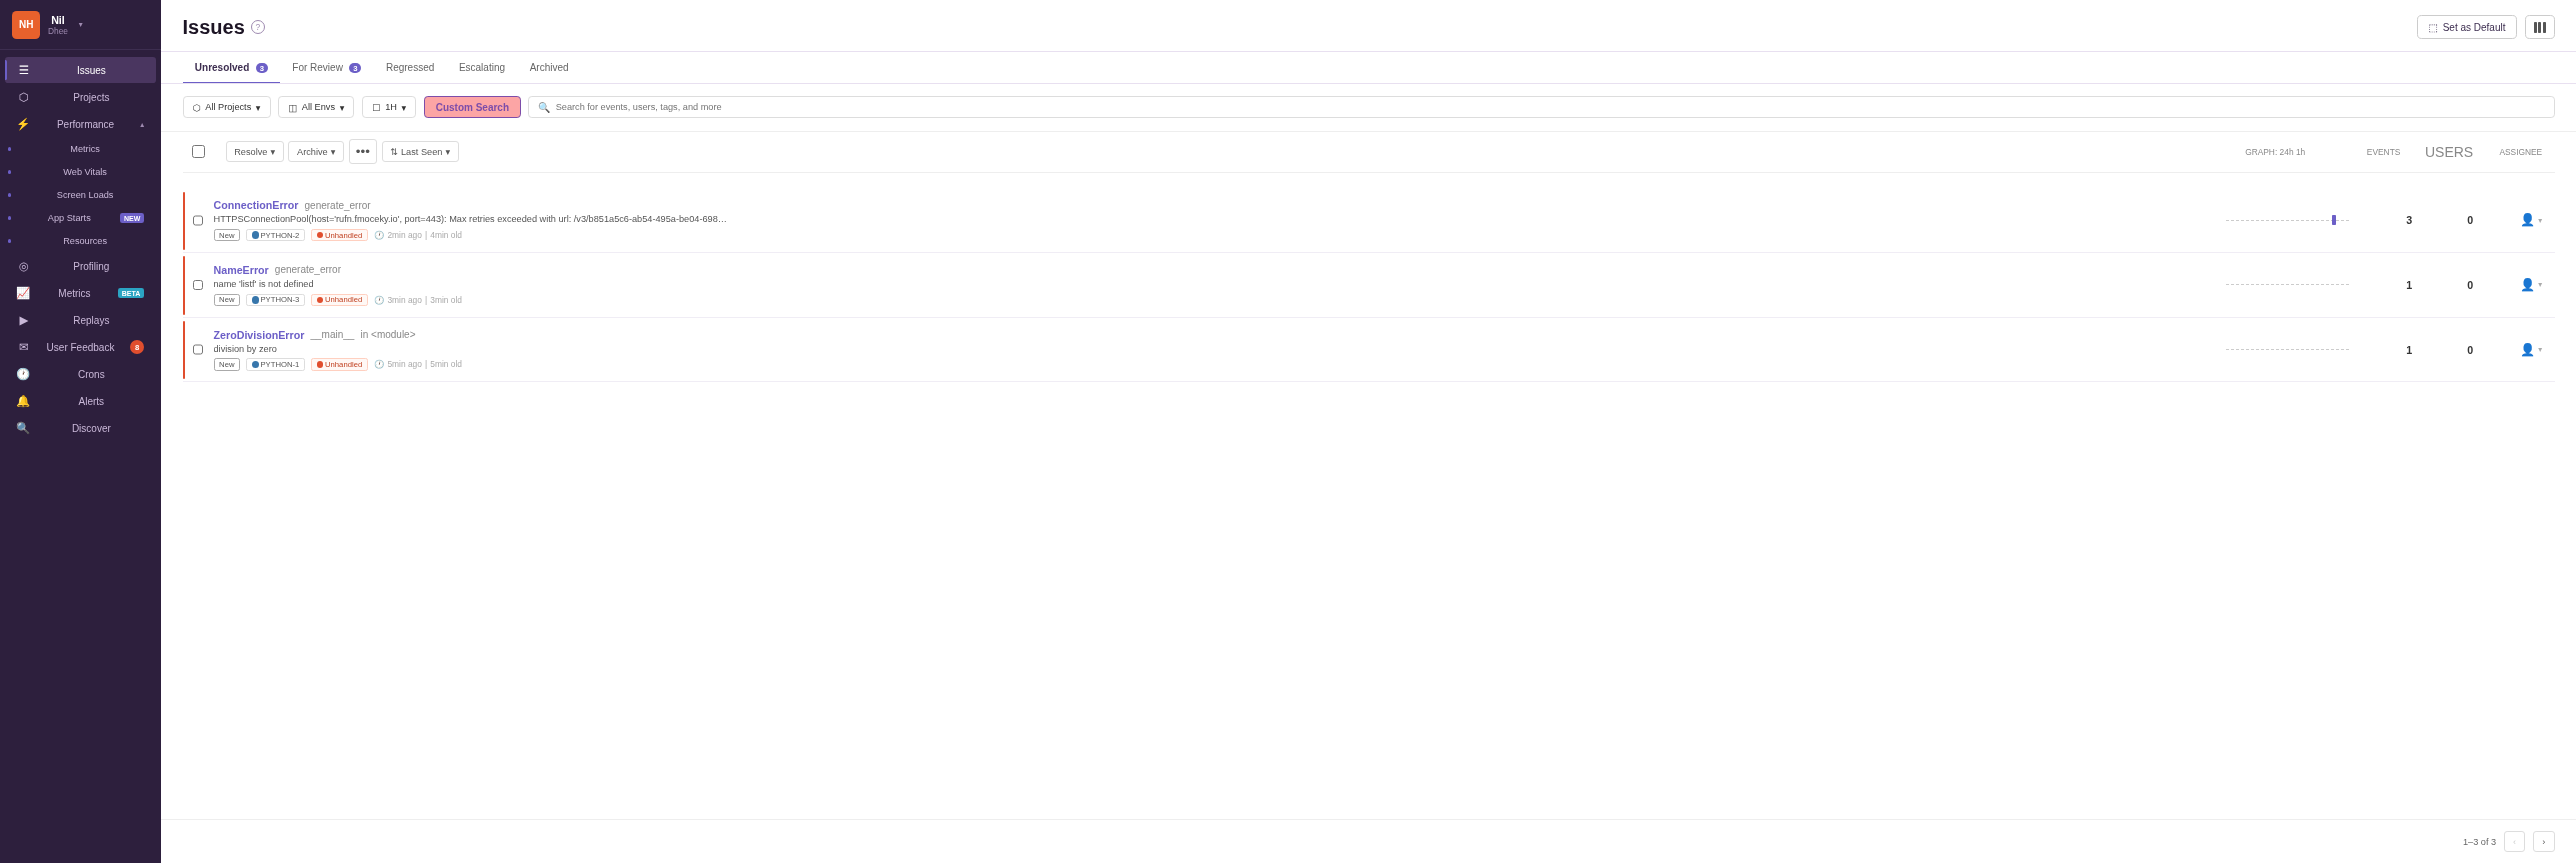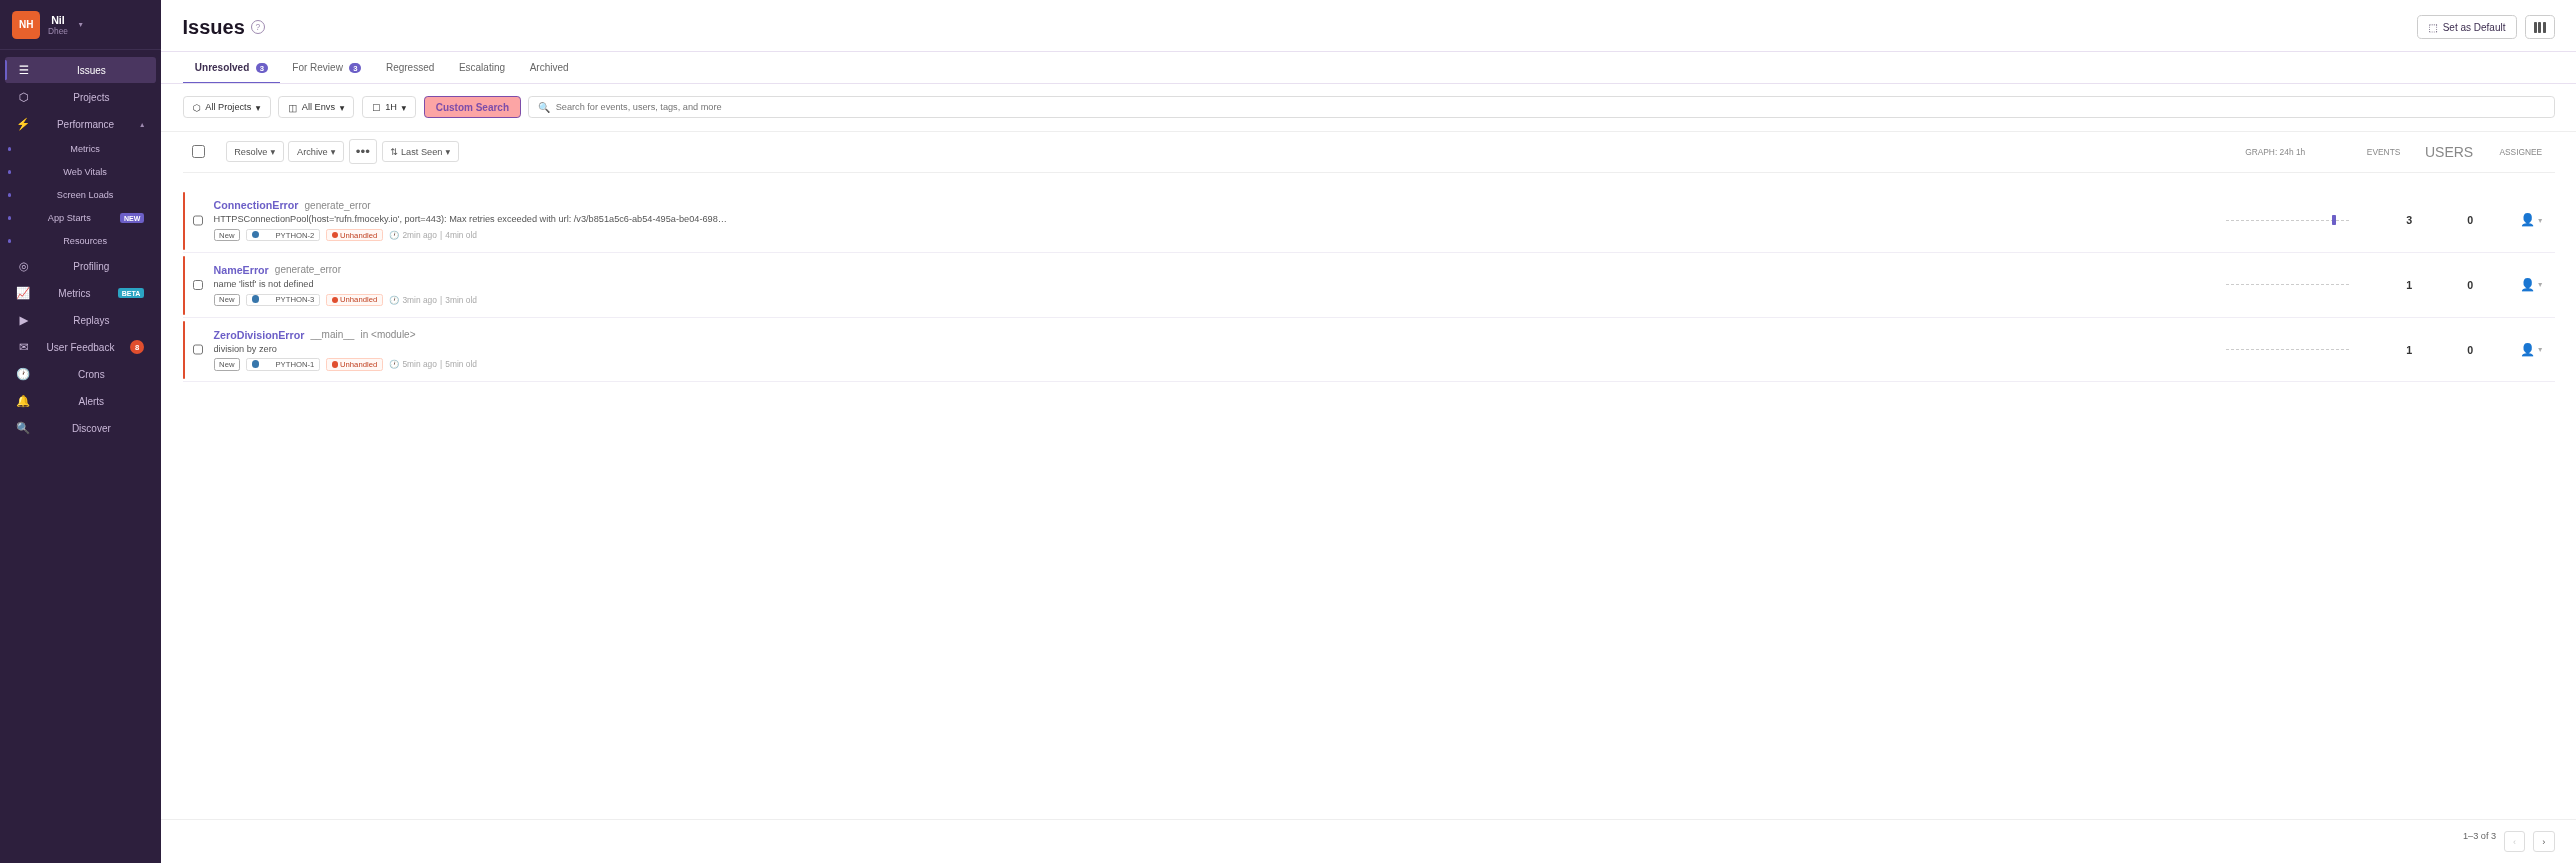--- a/index.html
+++ b/index.html
@@ -71,37 +71,37 @@
     .issue-row { display: flex; align-items: center; padding: 10.7px 0; border-bottom: 0.8px solid #f0edf5; position: relative; }
     .issue-check { width: 31px; display: flex; align-items: center; justify-content: center; }
     .issue-check input[type=checkbox] { width: 10.7px; height: 10.7px; cursor: pointer; }
     .issue-content { flex: 1; min-width: 0; }
     .issue-title { display: flex; align-items: center; gap: 6.1px; margin-bottom: 3.1px; flex-wrap: wrap; }
     .error-type { font-size: 10.7px; font-weight: 600; color: #6c5fc7; cursor: pointer; }
     .error-func { font-size: 10px; color: #888; }
     .error-desc { font-size: 9.2px; color: #555; margin-bottom: 4.6px; white-space: nowrap; overflow: hidden; text-overflow: ellipsis; max-width: 690px; }
     .issue-meta { display: flex; align-items: center; gap: 6.1px; flex-wrap: wrap; }
     .tag-new { border: 0.8px solid #aaa; border-radius: 2.3px; padding: 0.8px 4.6px; font-size: 7.7px; color: #555; background: #fff; }
-    .tag-python { display: flex; gap: 16px; border: 0.8px solid #ddd; border-radius: 2.3px; padding: 0.8px 4.6px; font-size: 7.7px; color: #555; background: #fff; }
+    .tag-python { display: flex; align-items: center; gap: 1px; border: 0.8px solid #ddd; border-radius: 2.3px; padding: 0.8px 4.6px; font-size: 7.7px; color: #555; background: #fff; }
     .python-icon { width: 7.7px; height: 7.7px; background: #3776ab; border-radius: 50%; display: inline-block; }
     .tag-unhandled { display: flex; align-items: center; gap: 2.3px; border: 0.8px solid #ffd0c0; border-radius: 2.3px; padding: 0.8px 4.6px; font-size: 7.7px; color: #c04020; background: #fff8f5; }
     .unhandled-dot { width: 6.1px; height: 6.1px; border-radius: 50%; background: #e04e2e; display: inline-block; }
     .meta-time { font-size: 8.4px; color: #aaa; display: flex; align-items: center; gap: 3.1px; }
     .clock-icon { font-size: 8.4px; }
 
     .issue-graph { min-width: 153px; padding: 0 12.3px; display: flex; align-items: center; justify-content: center; height: 31px; }
 
     .issue-events { min-width: 61px; text-align: right; padding: 0 12.3px; font-size: 10.7px; font-weight: 600; color: #333; }
     .issue-users { min-width: 61px; text-align: right; padding: 0 12.3px; font-size: 10.7px; font-weight: 600; color: #333; }
     .issue-assignee { min-width: 69px; text-align: right; padding: 0 12.3px; display: flex; align-items: center; justify-content: flex-end; gap: 3.1px; }
     .assignee-icon { font-size: 12.3px; color: #aaa; cursor: pointer; }
     .assign-chevron { font-size: 7.7px; color: #aaa; cursor: pointer; }
 
     
-    .pagination { display: flex; align-items: flex-start; justify-content: flex-end; gap: 7.7px; padding: 10.7px 21.5px; border-top: 0.8px solid #eee; }
+    .pagination { display: flex; align-items: center; justify-content: flex-end; gap: 7.7px; padding: 10.7px 21.5px; border-top: 0.8px solid #eee; }
     .page-info { font-size: 9.2px; color: #666; }
     .page-btn { width: 21.5px; height: 21.5px; border: 1.2px solid #ddd; border-radius: 3.1px; display: flex; align-items: center; justify-content: center; cursor: pointer; color: #555; font-size: 9.2px; background: #fff; }
     .page-btn.disabled { color: #ccc; cursor: default; }
 
     
     .issue-row-wrapper { position: relative; }
     .issue-left-bar { position: absolute; left: 0; top: 3.1px; bottom: 3.1px; width: 2.3px; border-radius: 1.5px; background: #e04e2e; }
   </style>
 </head>
 <body>

